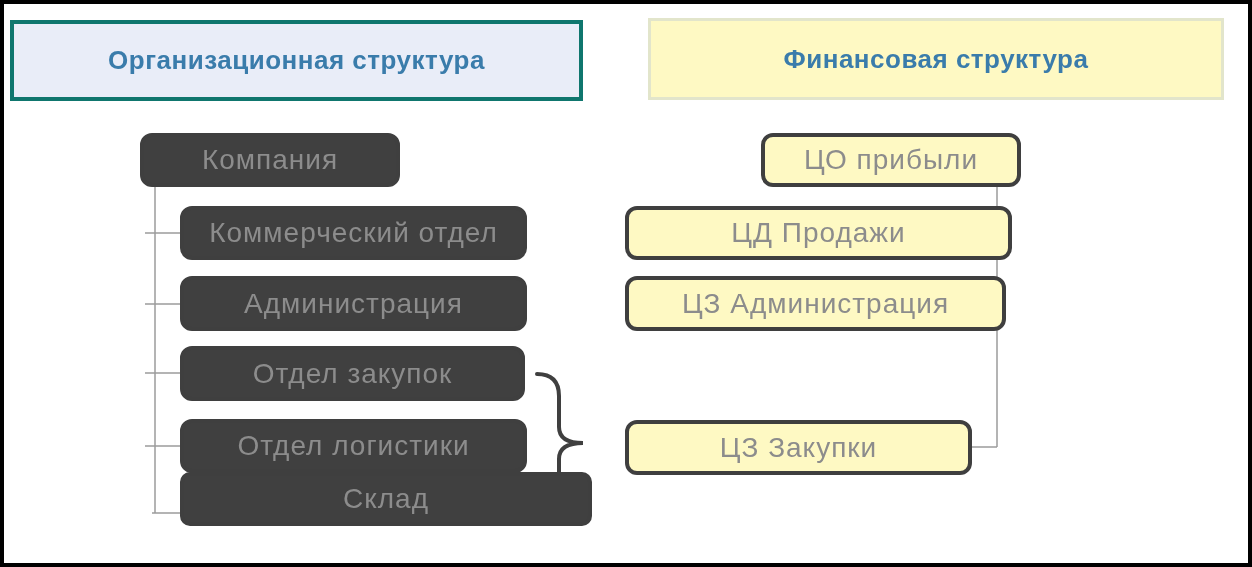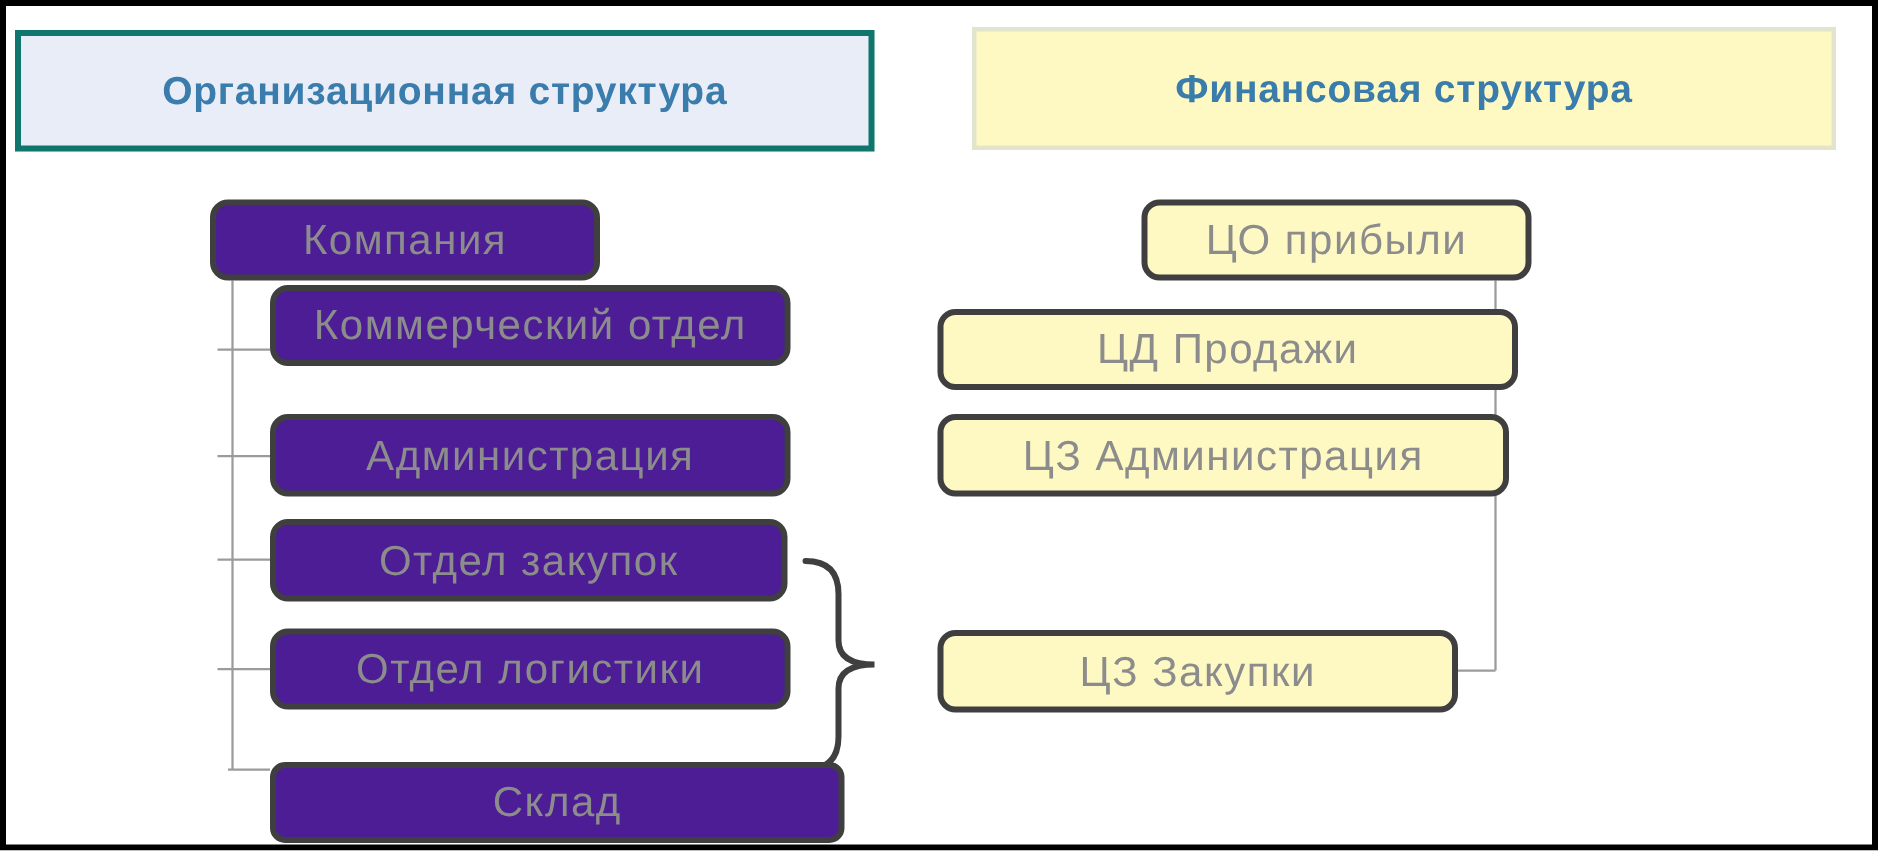--- a/index.html
+++ b/index.html
@@ -29,21 +29,21 @@
   .hdr.fin{
     left:644px;top:14px;width:576px;height:82px;
     background:#fef9c3;border:3px solid #e2e5cb;
   }
   .node{
     position:absolute;
     box-sizing:border-box;
     display:flex;align-items:center;justify-content:center;
     border:4px solid #3f3f3f;border-radius:12px;
     font-size:28px;color:#8c8c8c;letter-spacing:1px;
-    background:#4c1d95;
+    background:#404040;
     white-space:nowrap;
   }
   .node.fin{background:#fef9c3;}
 </style>
 </head>
 <body>
 
 <div class="frame">
 
   <svg class="connectors" viewBox="0 0 1244 559" xmlns="http://www.w3.org/2000/svg">
@@ -64,24 +64,24 @@
       <path d="M966,443 H993"></path>
     </g>
 
     <path d="M533,370 Q555,370 555,392 L555,423 Q555,439 579,439 Q555,439 555,455 L555,487 Q555,509 533,509" stroke="#3f3f3f" stroke-width="4" fill="none" stroke-linecap="round"></path>
   </svg>
 
   <div class="hdr org">Организационная структура</div>
   <div class="hdr fin">Финансовая структура</div>
 
   <div class="node" style="left:136px;top:129px;width:260px;height:54px;">Компания</div>
-  <div class="node" style="left:176px;top:186px;width:347px;height:54px;text-align:center;">Коммерческий отдел</div>
+  <div class="node" style="left:176px;top:202px;width:347px;height:54px;text-align:center;">Коммерческий отдел</div>
   <div class="node" style="left:176px;top:272px;width:347px;height:55px;">Администрация</div>
   <div class="node" style="left:176px;top:342px;width:345px;height:55px;">Отдел закупок</div>
   <div class="node" style="left:176px;top:415px;width:347px;height:54px;">Отдел логистики</div>
-  <div class="node" style="left:176px;top:504px;width:383px;height:54px;border-radius:10px;">Склад</div>
+  <div class="node" style="left:176px;top:468px;width:412px;height:54px;border-radius:10px;">Склад</div>
 
   <div class="node fin" style="left:757px;top:129px;width:260px;height:54px;">ЦО прибыли</div>
   <div class="node fin" style="left:621px;top:202px;width:387px;height:54px;">ЦД Продажи</div>
   <div class="node fin" style="left:621px;top:272px;width:381px;height:55px;">ЦЗ Администрация</div>
   <div class="node fin" style="left:621px;top:416px;width:347px;height:55px;">ЦЗ Закупки</div>
 
 </div>
 
 </body></html>

